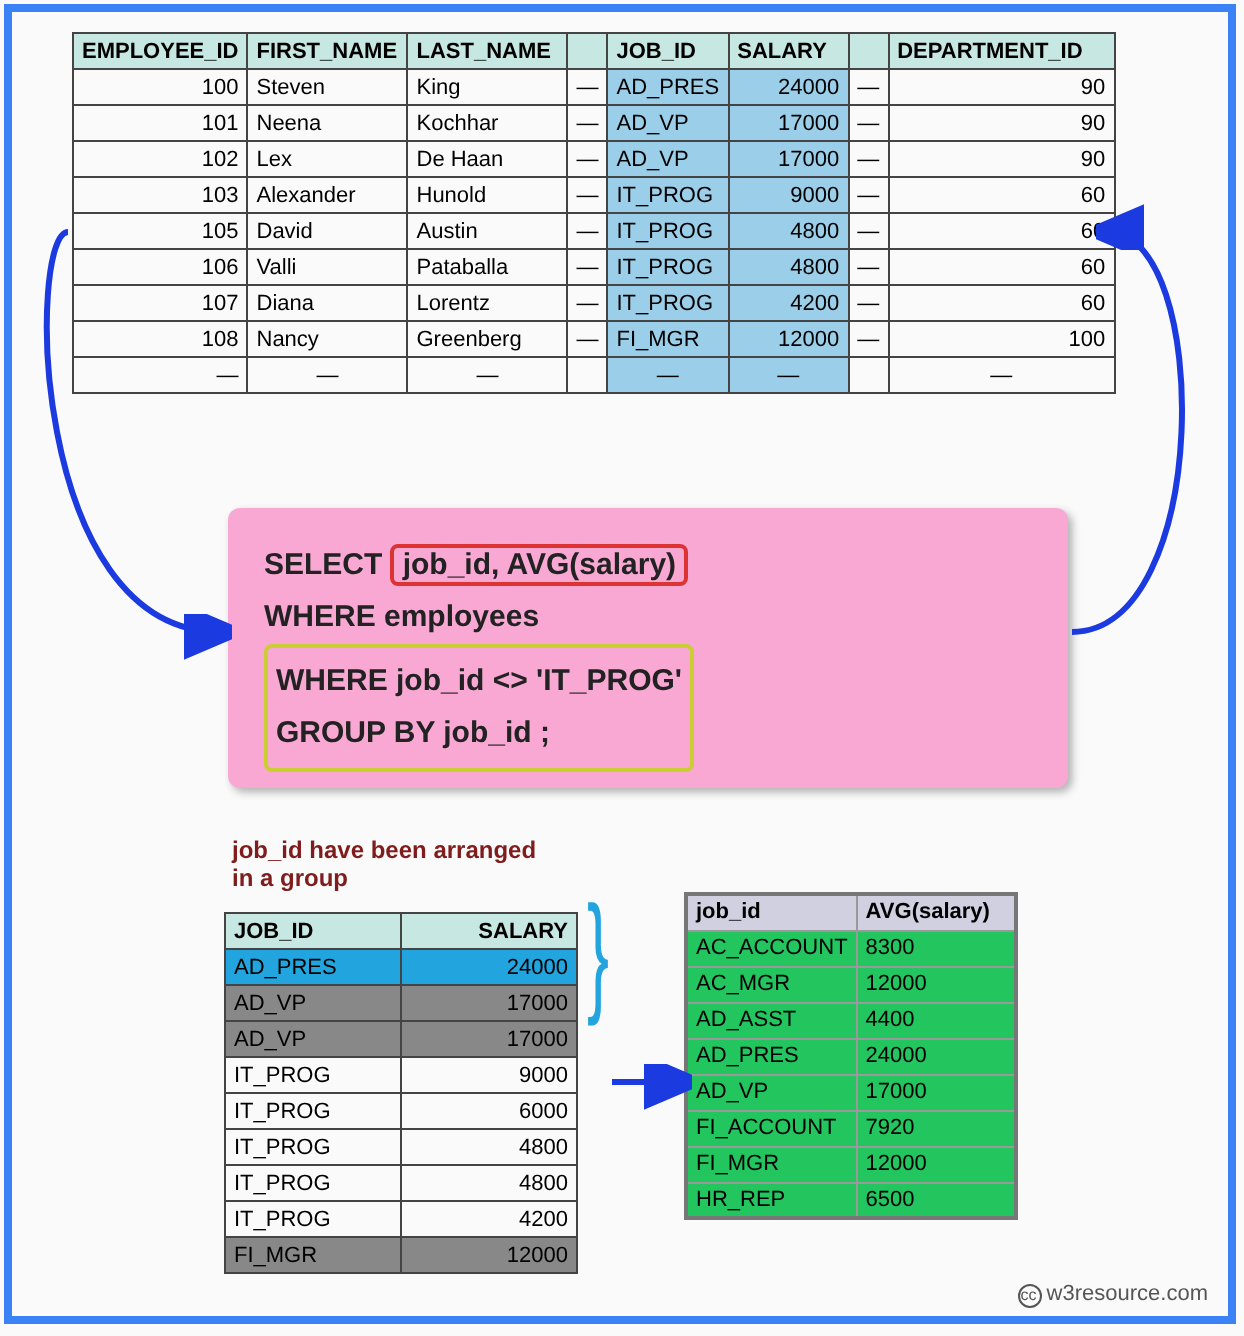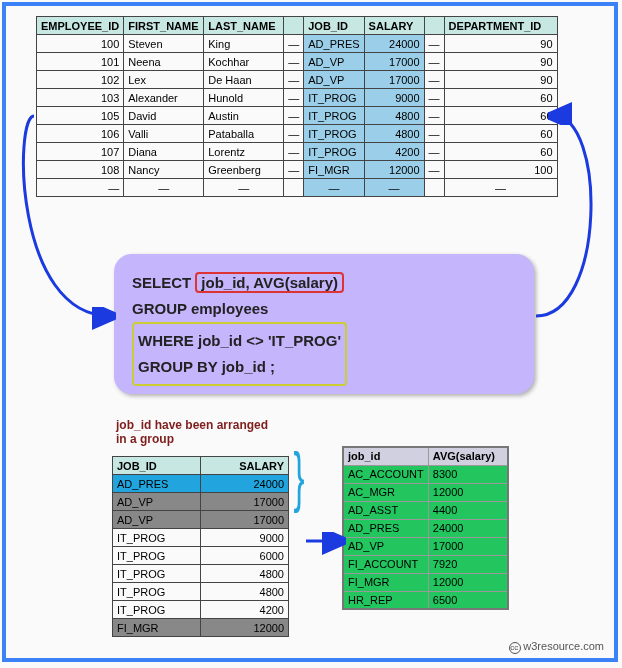--- a/index.html
+++ b/index.html
@@ -18,21 +18,21 @@
 #top-table th:nth-child(1),#top-table td:nth-child(1){width:80px;text-align:right}
 #top-table th:nth-child(2),#top-table td:nth-child(2){width:80px}
 #top-table th:nth-child(3),#top-table td:nth-child(3){width:80px}
 #top-table th:nth-child(4),#top-table td:nth-child(4){width:20px}
 #top-table th:nth-child(5),#top-table td:nth-child(5){width:60px}
 #top-table th:nth-child(6),#top-table td:nth-child(6){width:60px}
 #top-table th:nth-child(7),#top-table td:nth-child(7){width:20px}
 #top-table th:nth-child(8),#top-table td:nth-child(8){width:113px}
 
 
-.sql-box{position:absolute;left:108px;top:248px;width:420px;height:140px;background:#c4b5fd;border-radius:18px;padding:16px 18px;box-shadow:2px 2px 4px rgba(0,0,0,.3)}
+.sql-box{position:absolute;left:108px;top:248px;width:420px;height:140px;background:#f9a8d4;border-radius:6px;padding:16px 18px;box-shadow:2px 2px 4px rgba(0,0,0,.3)}
 .sql-box .line{font:bold 15px/26px Arial,sans-serif;color:#222;white-space:nowrap}
 .red-box{border:2px solid #d33;border-radius:4px;padding:0 4px}
 .yel-box{border:2px solid #cc3;border-radius:4px;padding:4px 4px;display:inline-block}
 
 
 #grp-table{left:106px;top:450px}
 #grp-table th,#grp-table td{width:88px}
 #grp-table th:nth-child(2),#grp-table td:nth-child(2){text-align:right}
 .grey-row td{background:#888;color:#000}
 .blue-row td{background:#22a5de;color:#000}
@@ -162,21 +162,21 @@
           <td></td>
           <td class="dash">—</td>
         </tr>
       </tbody>
 </table>
 
 <div class="sql-box">
   <div class="line">
     <span>SELECT </span><span class="red-box">job_id, AVG(salary)</span>
   </div>
-  <div class="line">GROUP employees</div>
+  <div class="line">WHERE employees</div>
   <div class="line">
     <span class="yel-box">
       <span>WHERE job_id &lt;&gt; 'IT_PROG'</span><br>
       <span>GROUP BY job_id   ;</span>
     </span>
   </div>
 </div>
 
 <div class="caption"><span>job_id have been arranged<br>in a group</span></div>
 

